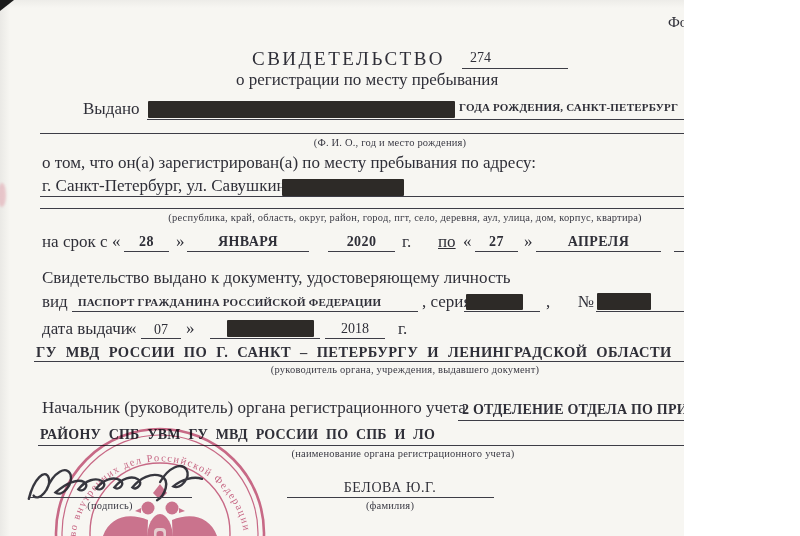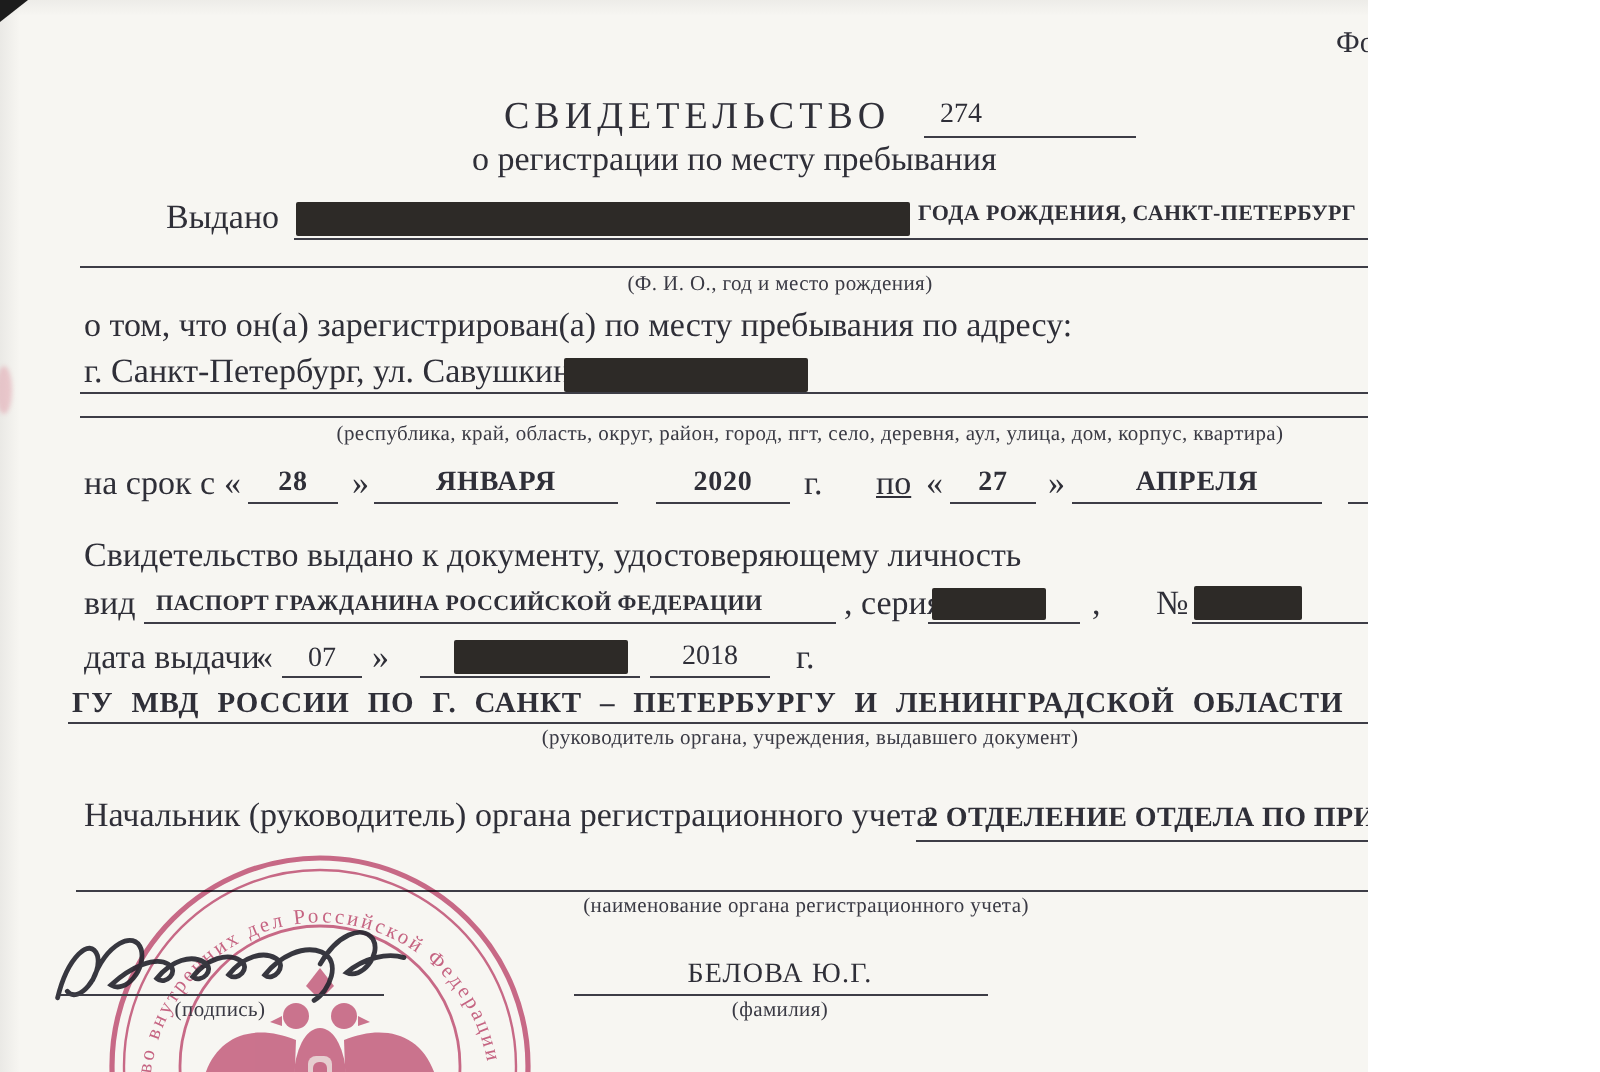--- a/index.html
+++ b/index.html
@@ -112,20 +112,21 @@
   <div class="hr" style="left:325px;top:338px;width:60px;"></div>
   <div class="abs t17" style="left:398px;top:319px;">г.</div>
 
   <div class="abs boldval" style="left:36px;top:344px;font-size:14.5px;word-spacing:5px;">ГУ МВД РОССИИ ПО Г. САНКТ – ПЕТЕРБУРГУ И ЛЕНИНГРАДСКОЙ ОБЛАСТИ</div>
   <div class="hr" style="left:34px;top:361px;width:732px;"></div>
   <div class="abs cap" style="left:250px;top:364px;width:310px;">(руководитель органа, учреждения, выдавшего документ)</div>
 
   <div class="abs t17" style="left:42px;top:398px;">Начальник (руководитель) органа регистрационного учета</div>
   <div class="abs boldcond" style="left:462px;top:402px;font-size:14px;">2 ОТДЕЛЕНИЕ ОТДЕЛА  ПО ПРИМОРСКОМУ</div>
   <div class="hr" style="left:458px;top:420px;width:300px;"></div>
+  <div class="abs boldcond" style="left:40px;top:427px;font-size:14px;word-spacing:4px;">РАЙОНУ СПБ УВМ  ГУ  МВД РОССИИ  ПО СПБ  И  ЛО</div>
   <div class="hr" style="left:38px;top:445px;width:718px;"></div>
   <div class="abs cap" style="left:248px;top:448px;width:310px;">(наименование органа регистрационного учета)</div>
 
   <div class="stamp-wrap">
     <svg width="220" height="220" viewBox="0 0 220 220">
       <defs>
         <path id="ringArc" d="M 45,178 A 85,85 0 1 1 175,178"></path>
         <path id="bottomArc" d="M 32,132 A 81,81 0 0 0 188,132"></path>
       </defs>
       <g stroke="#c34a72" fill="none" opacity="0.88">

